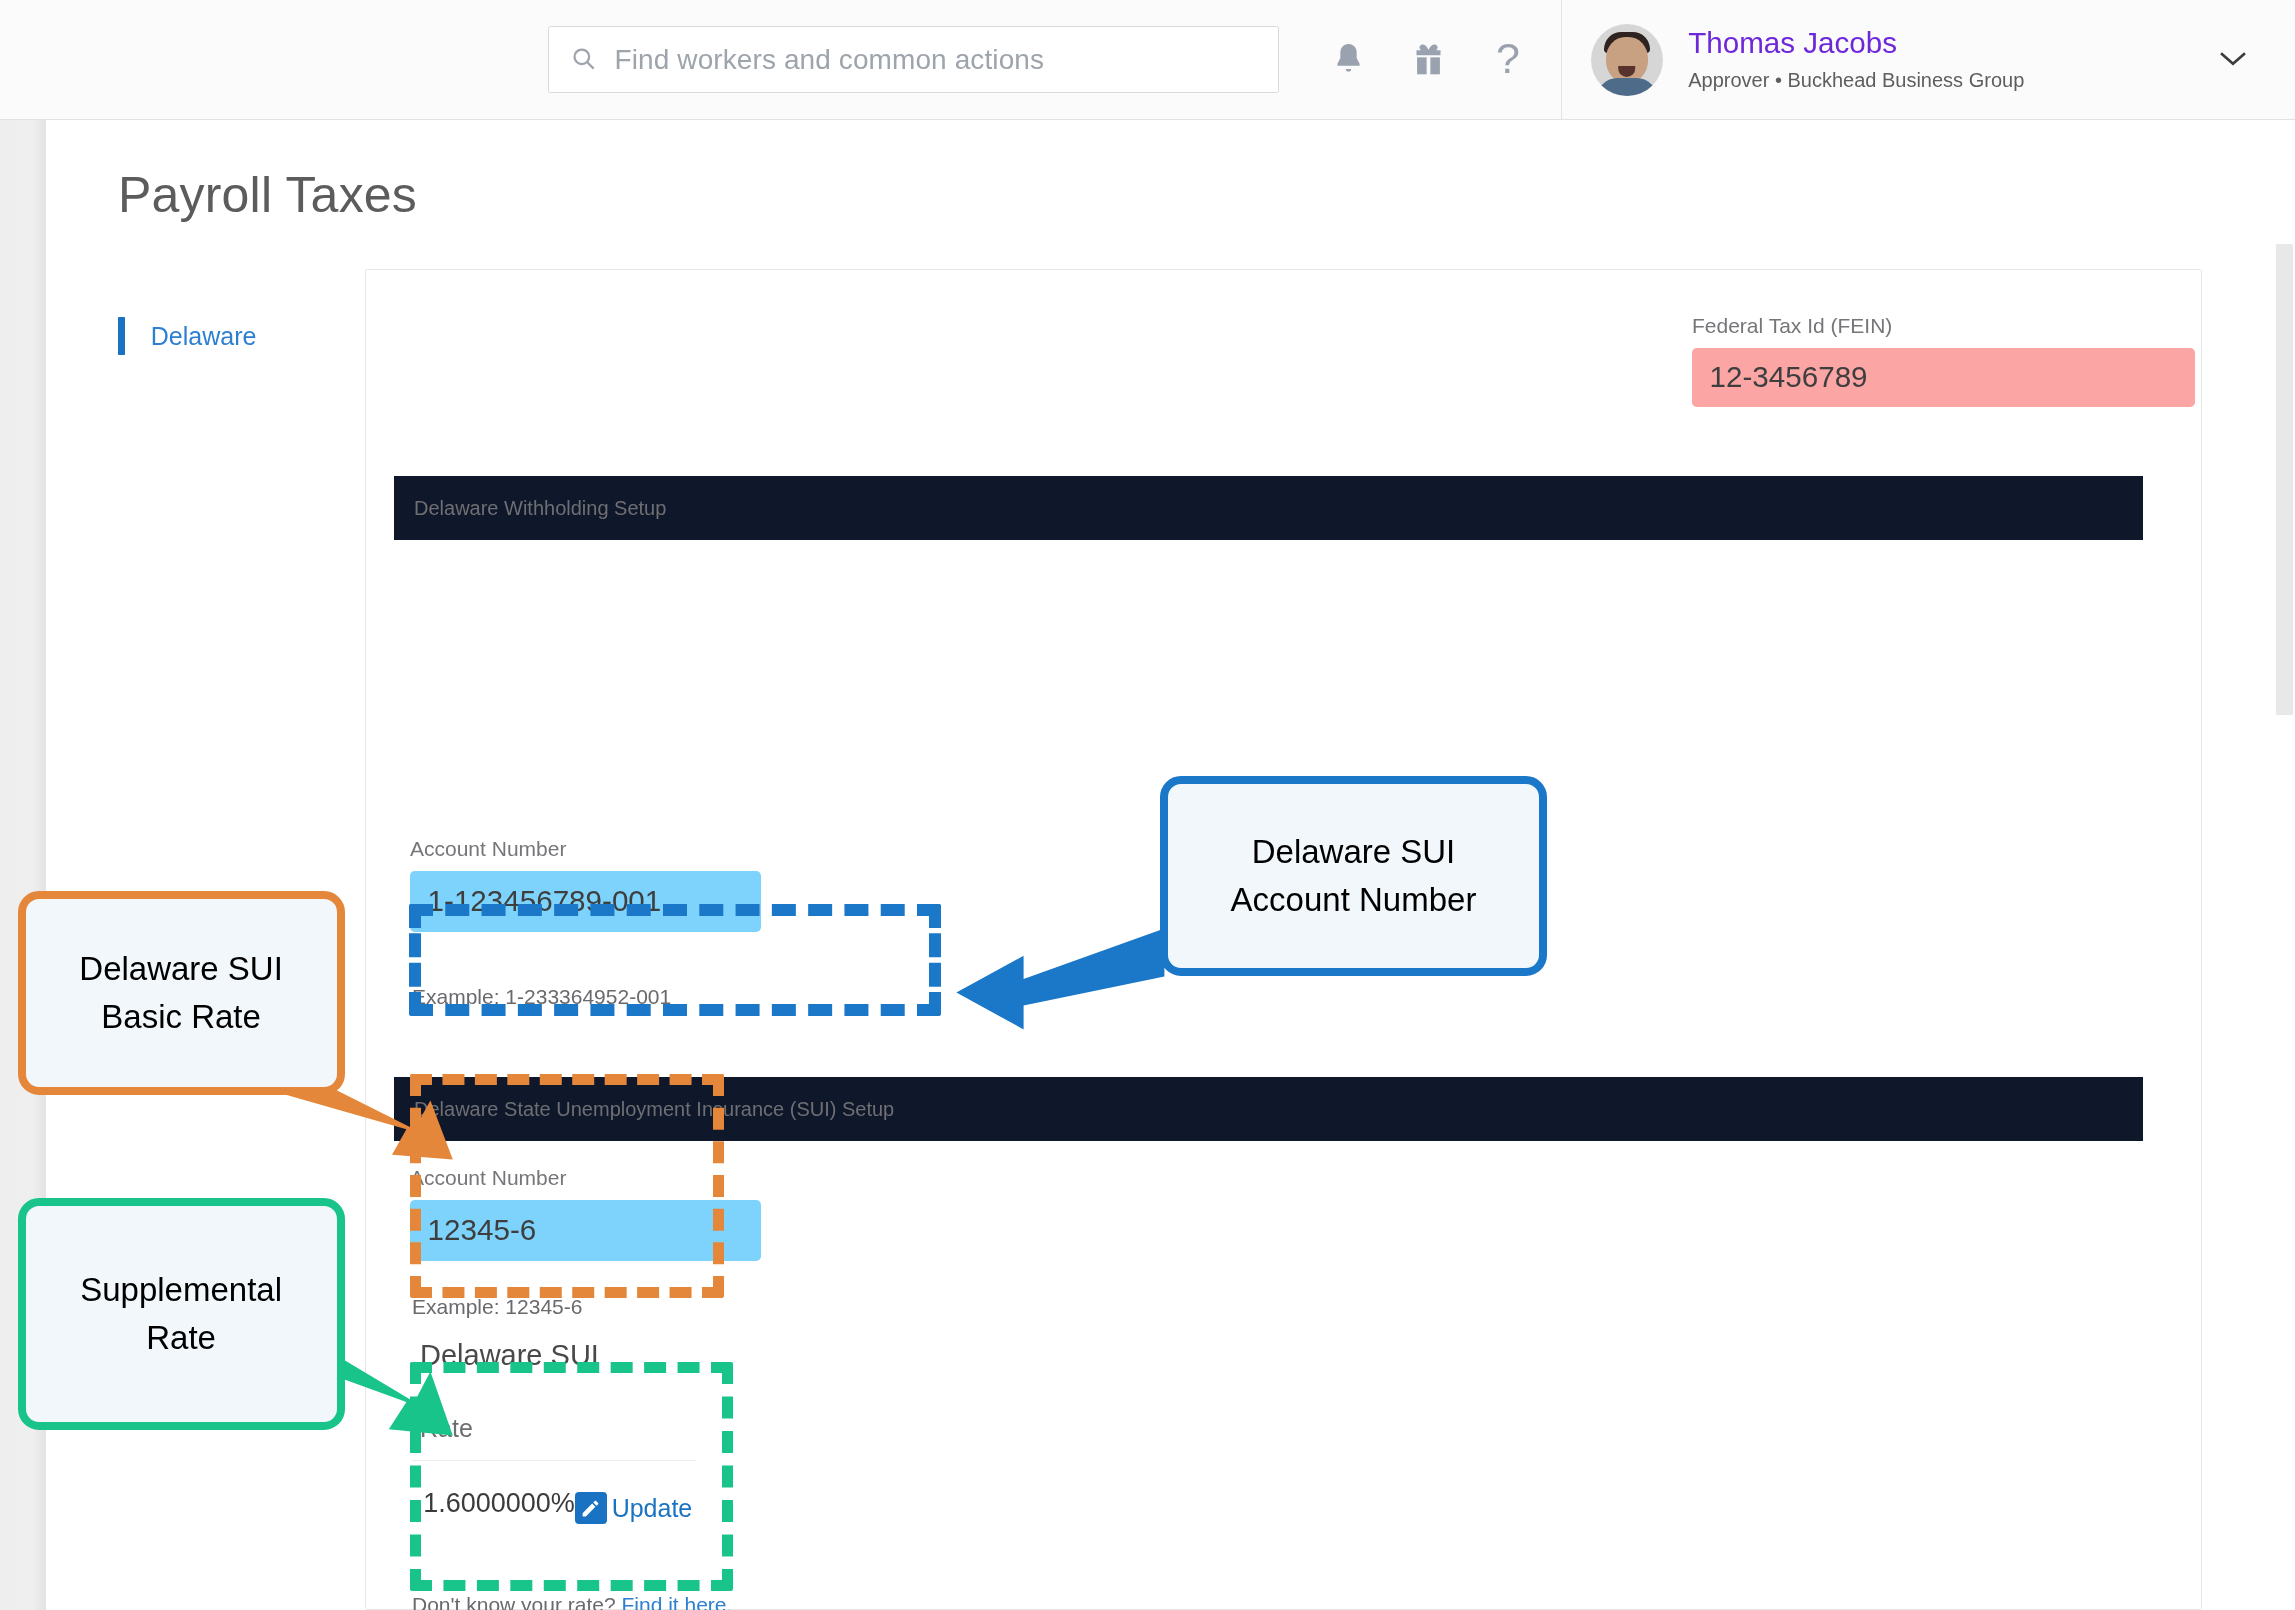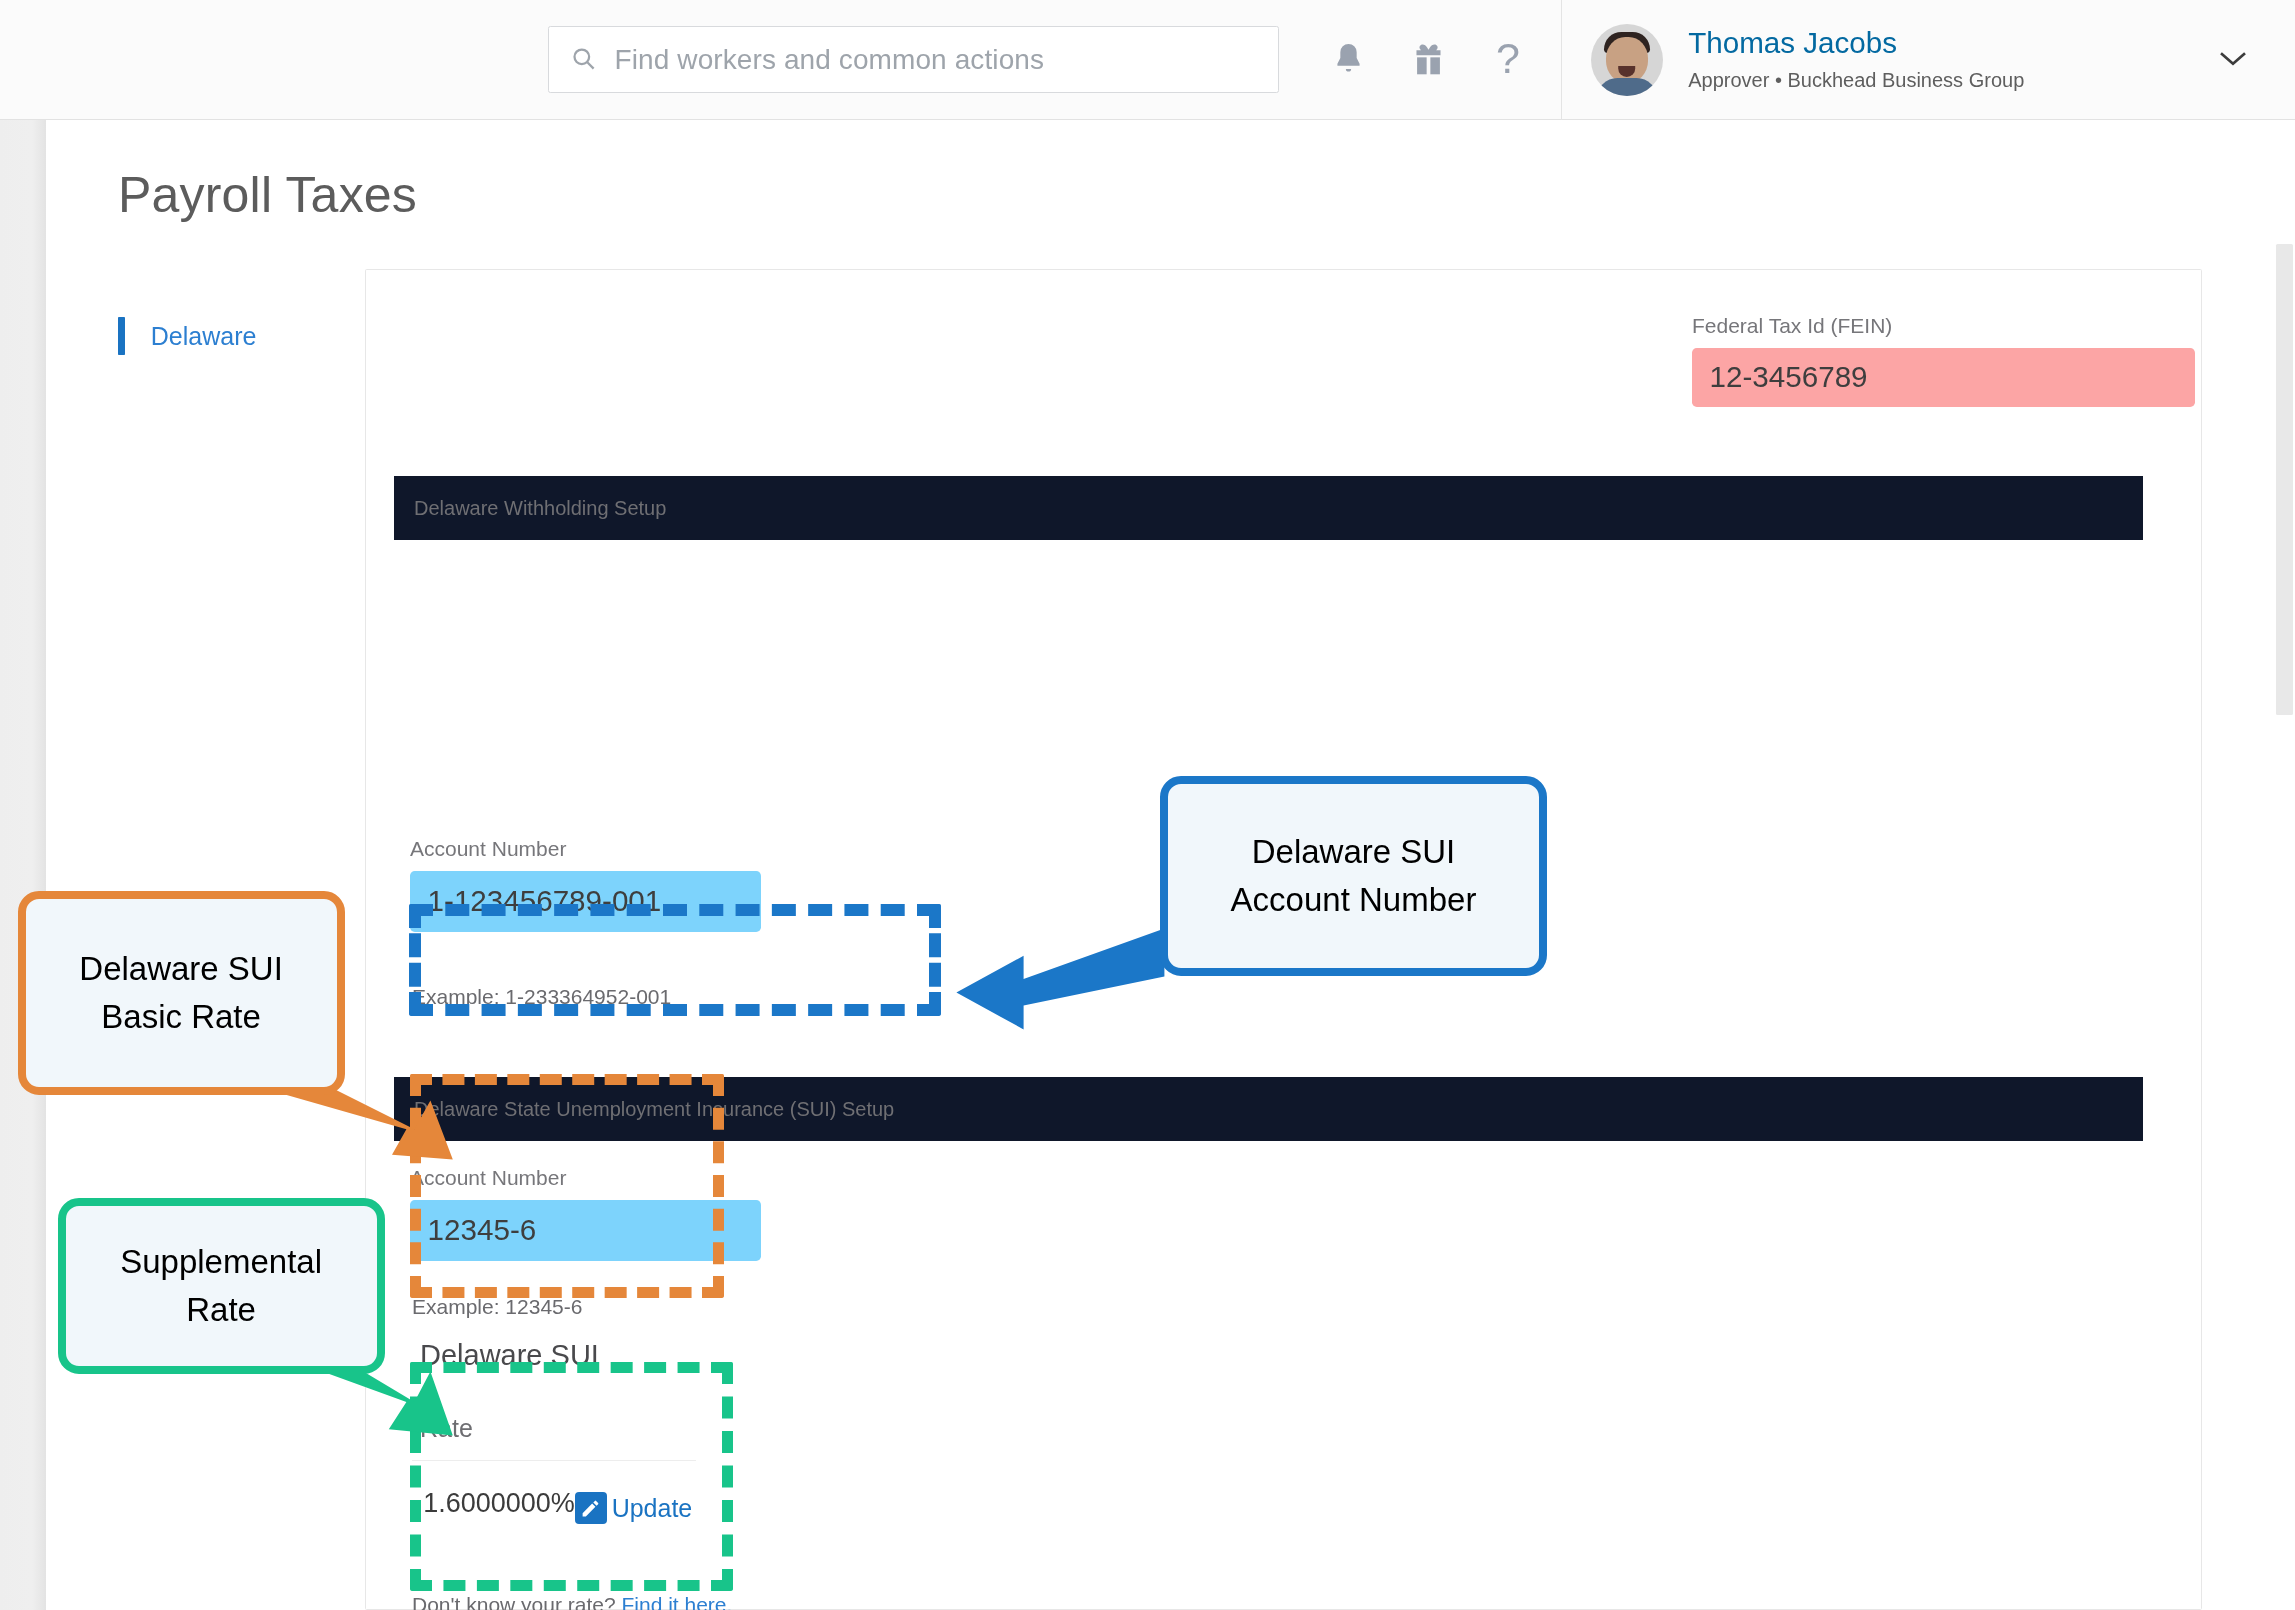--- a/index.html
+++ b/index.html
@@ -54,21 +54,21 @@
     background:#2e2320;
   }
   .avatar .mouth{
     position:absolute;left:50%;top:42px;transform:translateX(-50%);
     width:17.6px;height:11.2px;border-radius:0 0 9.6px 9.6px;background:#58322c;
   }
   .avatar .shirt{
     position:absolute;left:50%;bottom:-3.2px;transform:translateX(-50%);
     width:61px;height:21px;border-radius:22.4px 22.4px 0 0;background:#4f6b8a;
   }
-  .pname{ color:#0369a1; font-size:29.6px; line-height:1.25; }
+  .pname{ color:#6d28d9; font-size:29.6px; line-height:1.25; }
   .prole{ color:#5e5e5e; font-size:20px; line-height:1.35; margin-top:4.8px;}
   .chev{ margin-left:auto; margin-right:46px; color:#444; }
 
   
   .left-rail{
     position:absolute; left:0; top:120px; width:46px; height:1490px;
     background:linear-gradient(to right,#eeeeee 0%,#efefef 70%,#e3e3e3 100%);
   }
   
   .page{
@@ -340,19 +340,19 @@
   <div>
     <div>Delaware SUI</div>
     <div>Basic Rate</div>
   </div>
 </div>
 
 <svg class="arrow-svg" style="left:280px; top:1322px;" width="200" height="120" viewBox="0 0 250 150">
   <path d="M4 2 L168 100 L188 62 L216 142 L136 134 L158 100 L4 44 Z" fill="#18c48a"></path>
 </svg>
 
-<div class="callout green" style="left:17.6px; top:1198px; width:327px; height:176px;margin-left:40px;">
+<div class="callout green" style="left:17.6px; top:1198px; width:327px; height:232px;">
   <div>
     <div>Supplemental</div>
     <div>Rate</div>
   </div>
 </div>
 
 
 </body></html>

